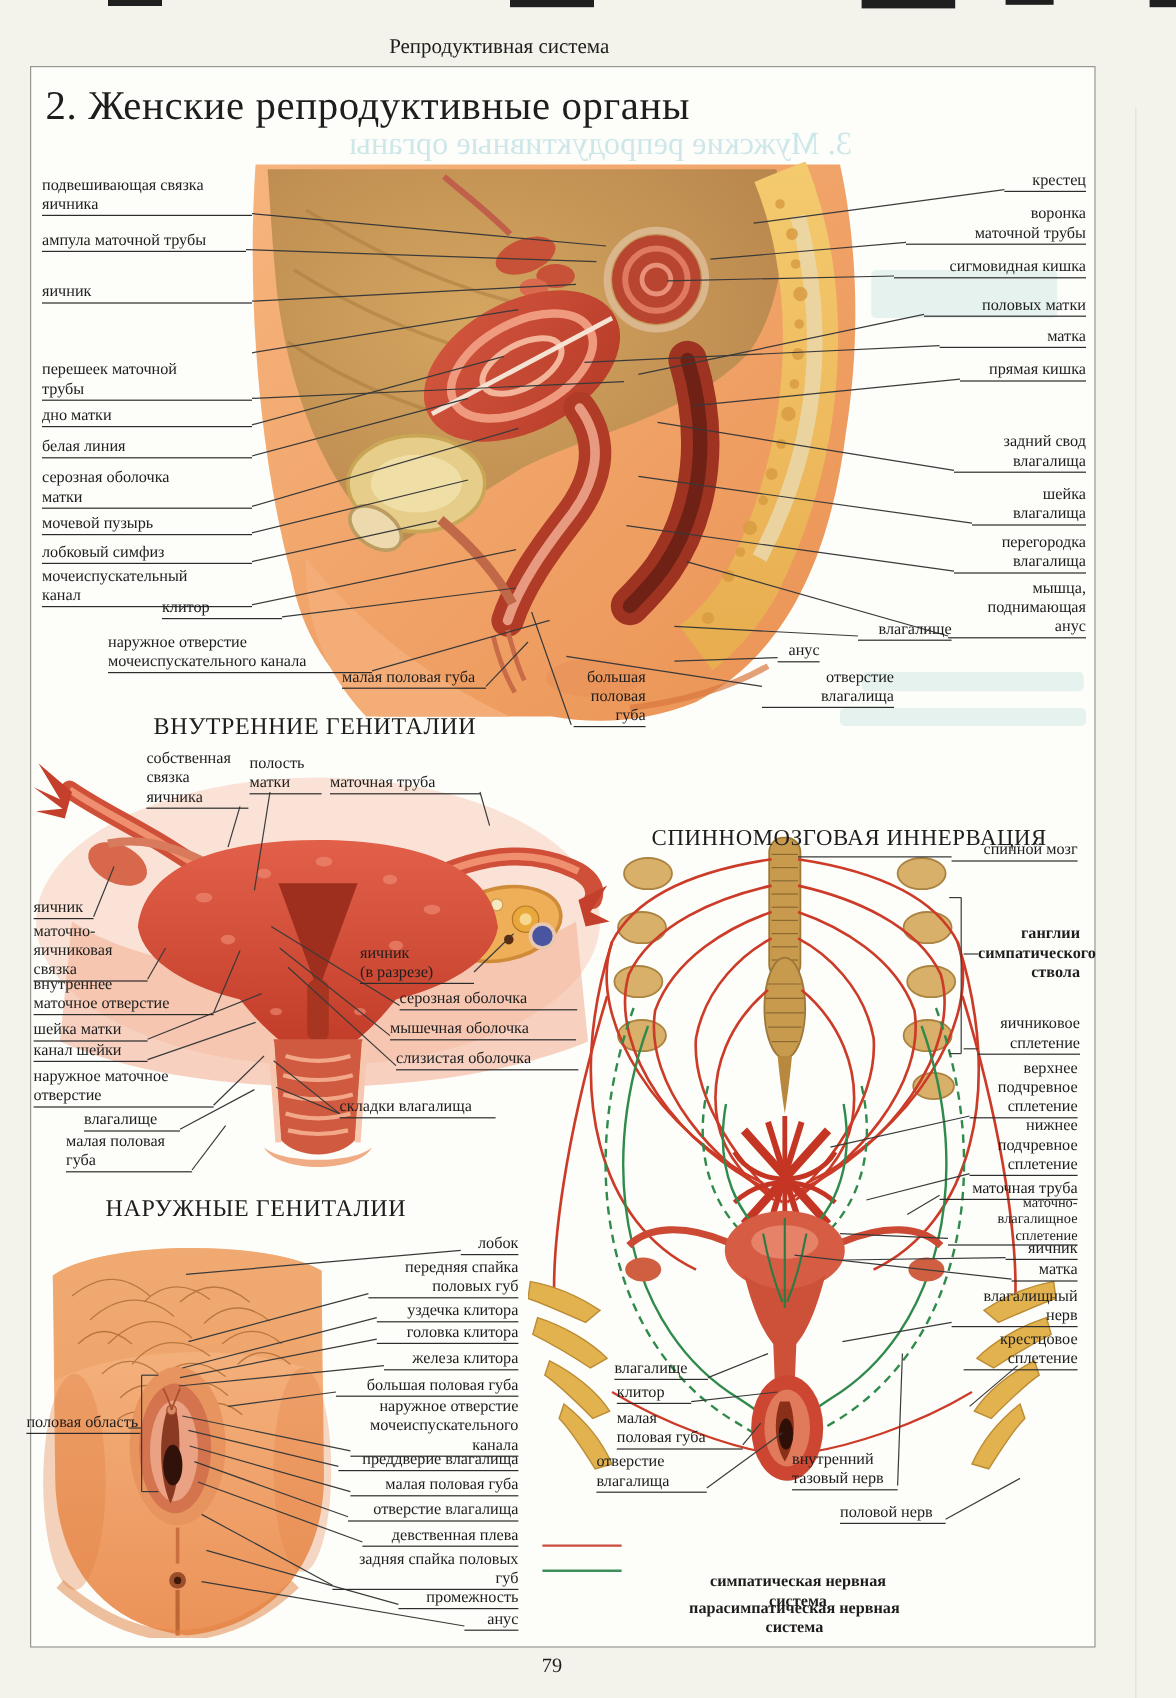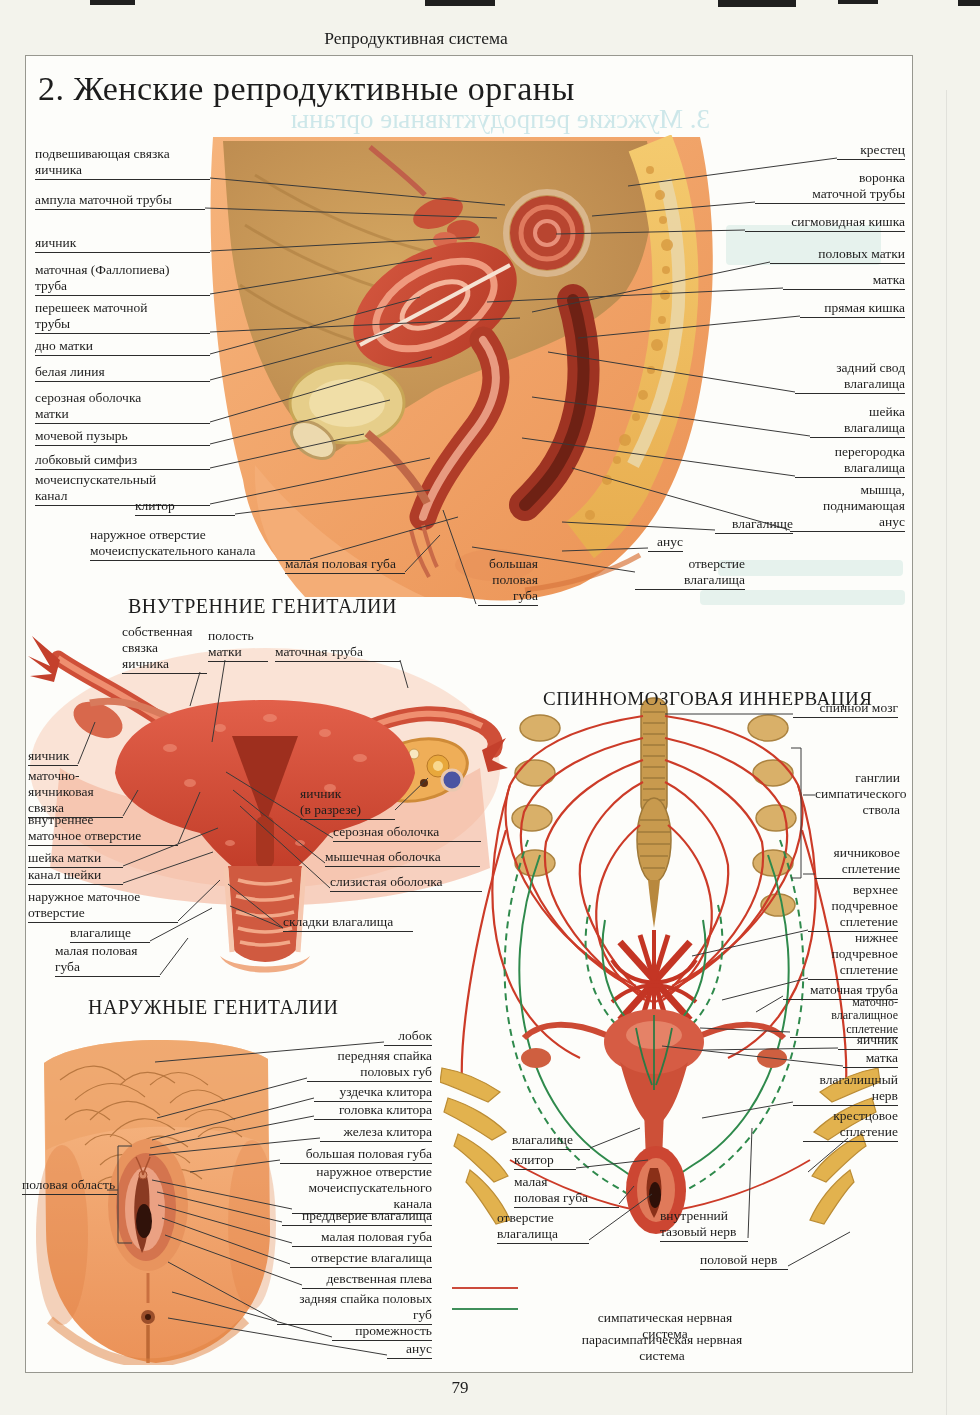--- a/index.html
+++ b/index.html
@@ -10,21 +10,21 @@
   .runhead { position:absolute; left:0; top:28px; width:832px; text-align:center;
              font-size:17.5px; z-index:5; }
   .title { position:absolute; left:38px; top:70px; font-size:34px; letter-spacing:.5px; z-index:5; }
   .ghost { position:absolute; left:150px; top:104px; width:560px; font-size:27px;
            color:#9fd2da; opacity:.5; transform:scaleX(-1); z-index:1; }
   .sec { position:absolute; font-size:20px; letter-spacing:.5px; z-index:5; }
   .lbl { position:absolute; font-size:13.5px; line-height:1.18; white-space:pre-line;
          border-bottom:1.2px solid #2c2c2c; padding-bottom:1px; z-index:5; }
   .r { text-align:right; }
   .c { text-align:center; }
-  .nu { border-bottom:none; }
+  .nu { border-bottom:none;font-weight:bold; }
   .sm { font-size:12px; line-height:1.12; }
   .pagenum { position:absolute; left:430px; top:1378px; width:60px; text-align:center;
              font-size:17px; z-index:5; }
   .art { position:absolute; z-index:1; }
   .leaders { position:absolute; left:0; top:0; z-index:4; pointer-events:none; }
   .mark { position:absolute; background:#1f1f1f; z-index:6; }
   .bleed { position:absolute; background:rgba(150,205,192,.22); border-radius:4px; z-index:1; }
   .edge { position:absolute; left:946px; top:90px; width:1px; height:1325px;
           background:rgba(0,0,0,.07); z-index:6; }
 </style>
@@ -436,22 +436,20 @@
     </g>
 
     <line x1="452" y1="1288" x2="518" y2="1288" stroke="#cc4b3c" stroke-width="2"></line>
     <line x1="452" y1="1309" x2="518" y2="1309" stroke="#3f8f5a" stroke-width="2"></line>
   </svg>
 
   <div class="lbl" style="left:35px;top:146px;width:175px">подвешивающая связка
 яичника</div>
   <div class="lbl" style="left:35px;top:192px;width:170px">ампула маточной трубы</div>
   <div class="lbl" style="left:35px;top:235px;width:175px">яичник</div>
-  <div class="lbl" style="left:35px;top:262px;width:175px">маточная (Фаллопиева)
-труба</div>
   <div class="lbl" style="left:35px;top:300px;width:175px">перешеек маточной
 трубы</div>
   <div class="lbl" style="left:35px;top:338px;width:175px">дно матки</div>
   <div class="lbl" style="left:35px;top:364px;width:175px">белая линия</div>
   <div class="lbl" style="left:35px;top:390px;width:175px">серозная оболочка
 матки</div>
   <div class="lbl" style="left:35px;top:428px;width:175px">мочевой пузырь</div>
   <div class="lbl" style="left:35px;top:452px;width:175px">лобковый симфиз</div>
   <div class="lbl" style="left:35px;top:472px;width:175px">мочеиспускательный
 канал</div>

